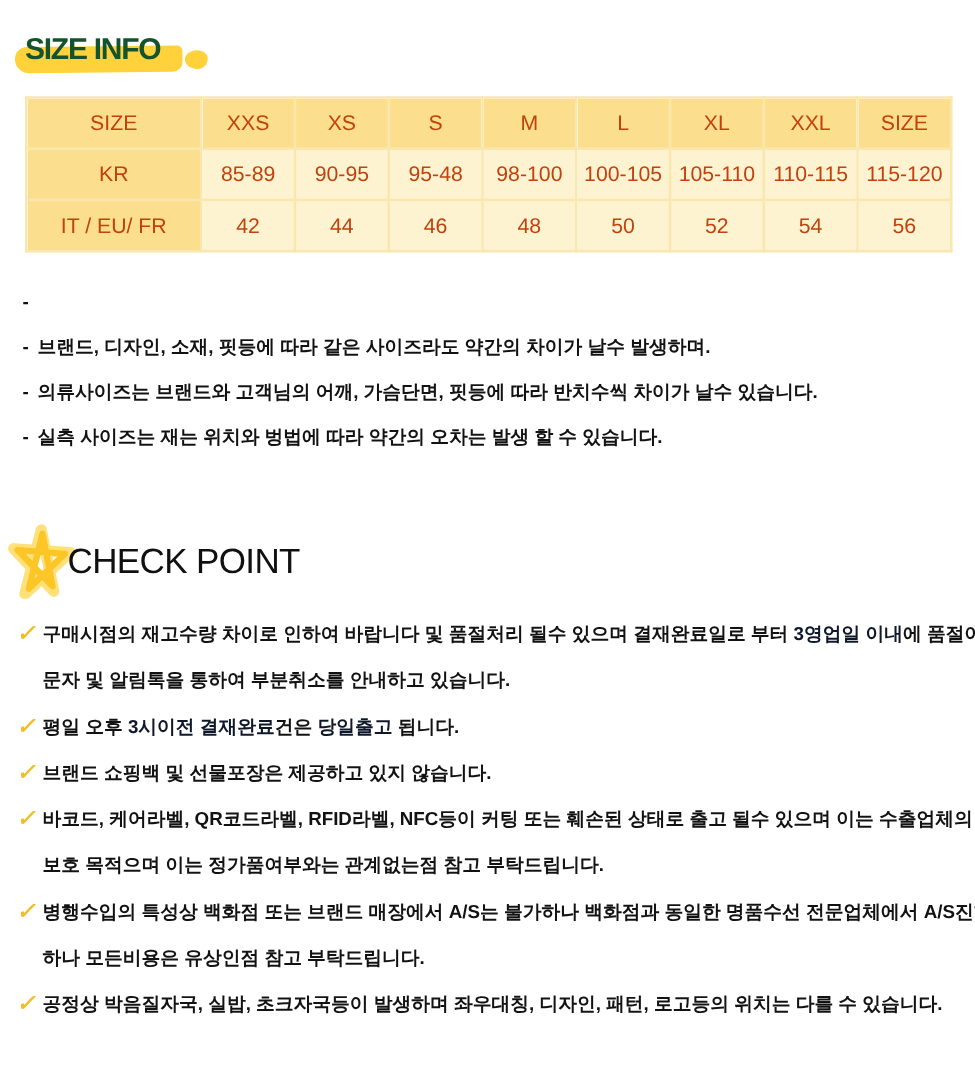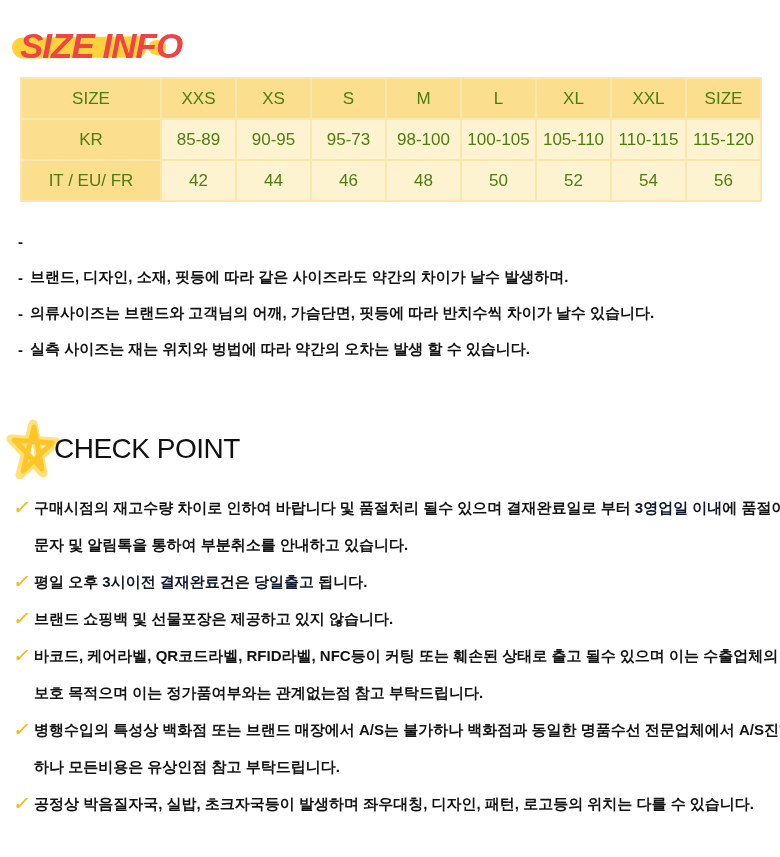--- a/index.html
+++ b/index.html
@@ -17,33 +17,33 @@
     position:absolute; left:-8px; top:15px; width:134px; height:21px;
     background:#ffd23b; border-radius:11px 5px 9px 13px;
     transform:rotate(-0.6deg);
   }
   .hl-blob {
     position:absolute; left:128px; top:18px; width:18px; height:15px;
     background:#ffd23b; border-radius:65% 45% 55% 50%;
     transform:rotate(12deg);
   }
   .size-title {
-    position:relative; z-index:1; font-size:35px; font-weight:700;
-    letter-spacing:-1px; color:#ef4444; padding-top:4px;font-style:italic;
+    position:relative; z-index:1; font-size:24px; font-weight:700;
+    letter-spacing:-1px; color:#14532d; padding-top:4px;
   }
 
   
   table.size-table {
     border-collapse:collapse; table-layout:fixed;
     width:742px; margin:17px 0 0 20px;
   }
   .size-table th, .size-table td {
     border:2px solid #f9e7ae; height:41px;
     text-align:center; vertical-align:middle;
-    font-size:17px; font-weight:500; color:#4d7c0f;
+    font-size:17px; font-weight:500; color:#c2410c;
     padding:0 1px; overflow:hidden; white-space:nowrap;
   }
   .size-table th { background:#fbdf8e; }
   .size-table td { background:#fdf3d1; }
   .size-table col.label-col { width:140px; }
 
   
   .notes { margin:21px 0 0 18px; }
   .note { display:flex; align-items:center; height:36px; font-size:15px; font-weight:600; color:#121212; }
   .note .dash { margin-right:7px; font-weight:600; }
@@ -102,21 +102,21 @@
             <th>XL</th>
             <th>XXL</th>
             <th>SIZE</th>
           </tr>
         </thead>
       <tbody>
           <tr>
             <th>KR</th>
             <td>85-89</td>
             <td>90-95</td>
-            <td>95-73</td>
+            <td>95-48</td>
             <td>98-100</td>
             <td>100-105</td>
             <td>105-110</td>
             <td>110-115</td>
             <td>115-120</td>
           </tr>
           <tr>
             <th>IT / EU/ FR</th>
             <td>42</td>
             <td>44</td>

